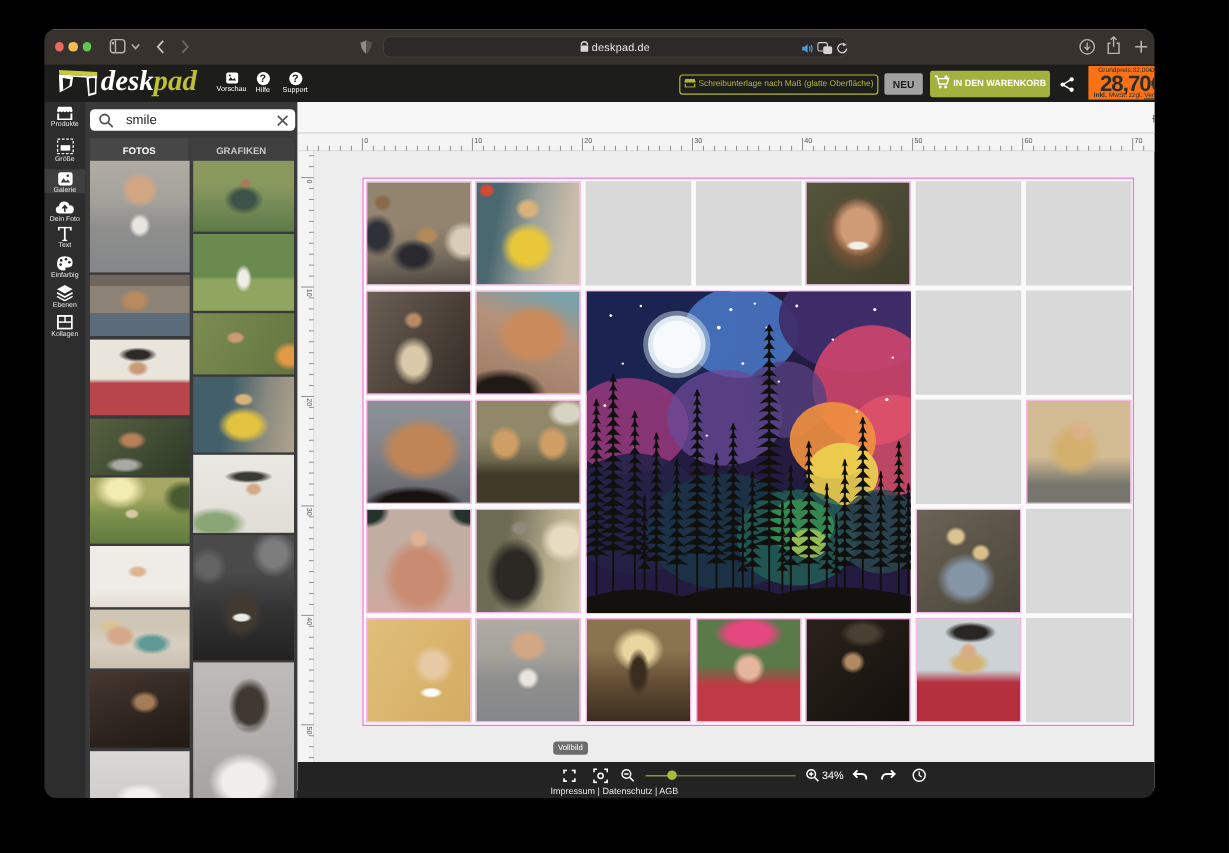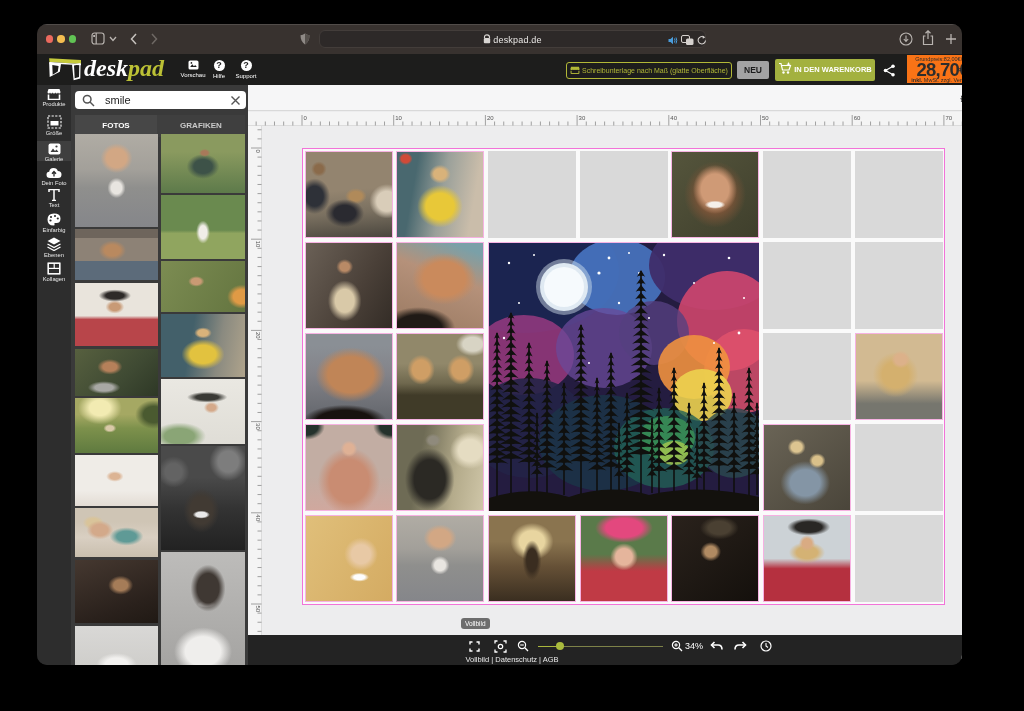--- a/index.html
+++ b/index.html
@@ -1042,16 +1042,16 @@
       <path d="M1.5 4 L8 4 Q12 4 12 8.5" fill="none" stroke="#fff" stroke-width="1.6"></path>
     </svg>
     <svg class="abs" style="left:486px; top:6px;" width="13" height="10" viewBox="0 0 13 10">
       <path d="M8.5 1 L11.5 4 L8.5 7" fill="none" stroke="#fff" stroke-width="1.6"></path>
       <path d="M11.5 4 L5 4 Q1 4 1 8.5" fill="none" stroke="#fff" stroke-width="1.6"></path>
     </svg>
     <svg class="abs" style="left:512px; top:5px;" width="12" height="12" viewBox="0 0 12 12">
       <circle cx="6" cy="6" r="5" fill="none" stroke="#fff" stroke-width="1.2"></circle>
       <path d="M6 3 L6 6 L8 7.5" fill="none" stroke="#fff" stroke-width="1.1"></path>
     </svg>
-    <div class="ftxt">Vollbild | Datenschutz | AGB</div>
+    <div class="ftxt">Impressum | Datenschutz | AGB</div>
   </div>
 
 </div>
 
 </body></html>

